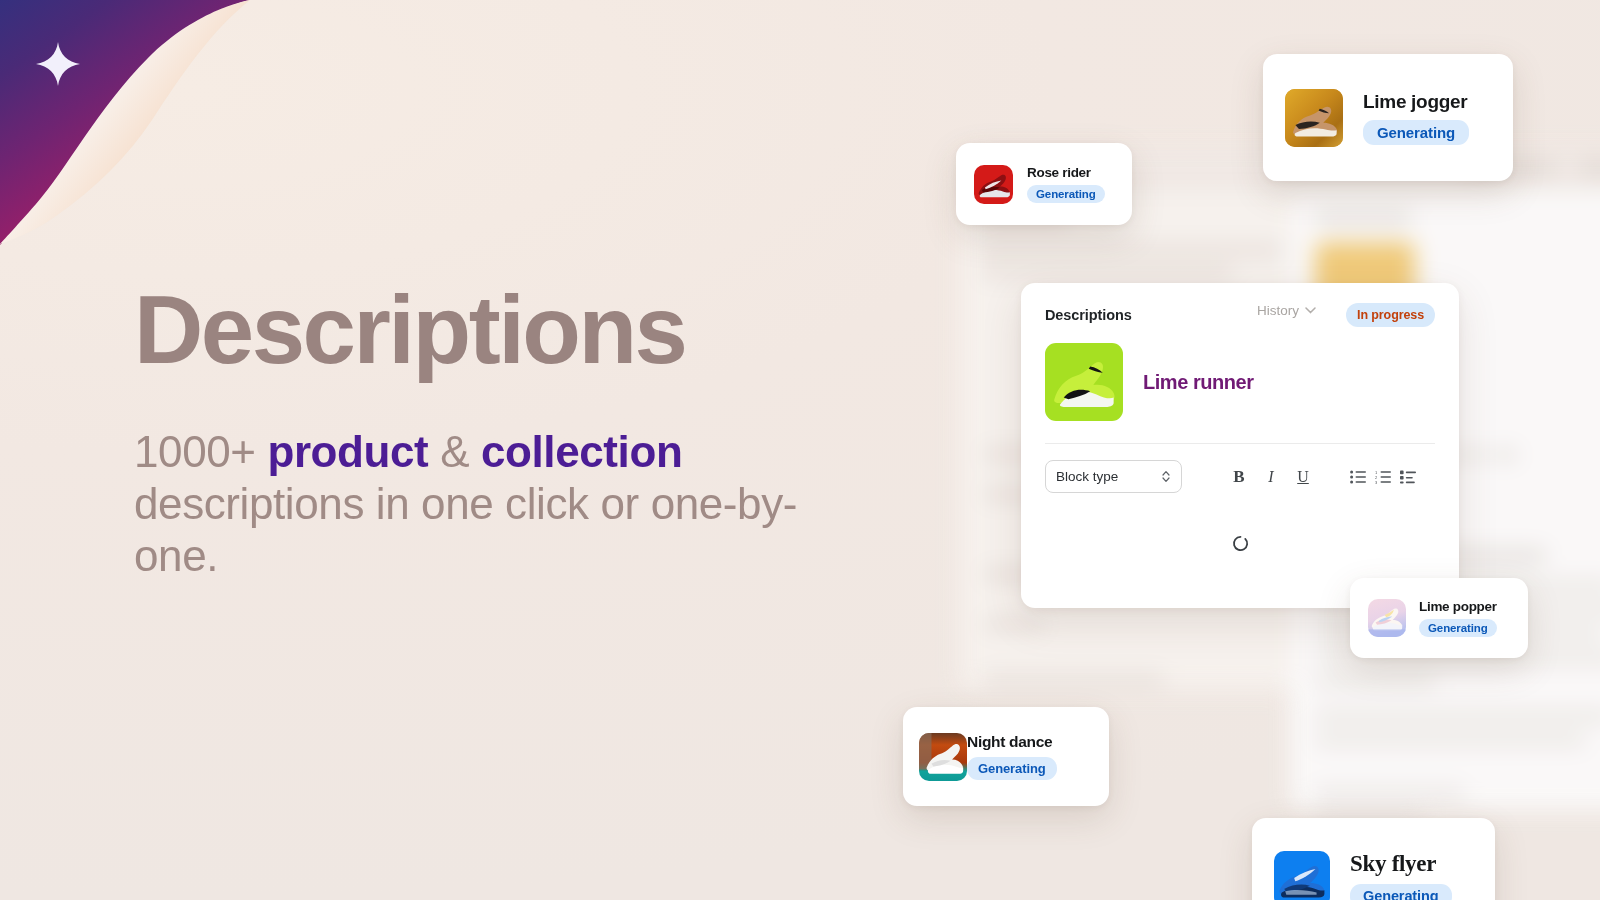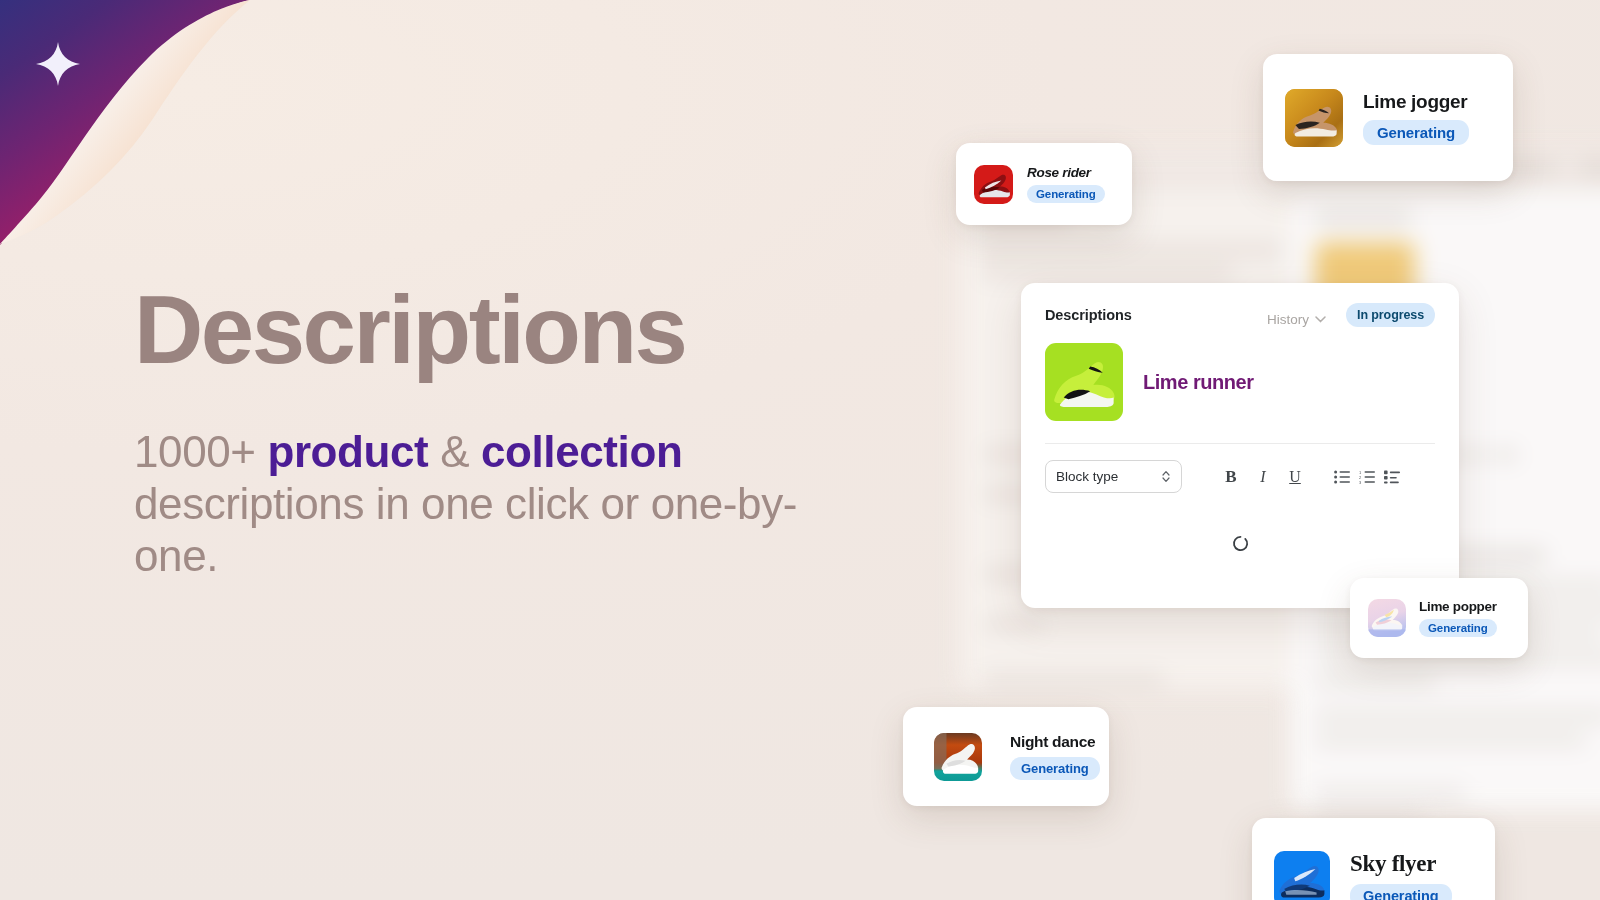--- a/index.html
+++ b/index.html
@@ -68,32 +68,32 @@
 
   
   .desc-panel{
     position:absolute; left:1021px; top:283px; width:438px; height:325px;
     background:#fff; border-radius:14px;
     box-shadow:0 14px 40px rgba(90,62,48,.13), 0 2px 8px rgba(90,62,48,.07);
     padding:20px 24px;
   }
   .dp-head{ display:flex; align-items:center; justify-content:space-between; }
   .dp-title{ font-size:14.5px; font-weight:700; color:#1f2326; letter-spacing:-.1px;}
-  .dp-right{ display:flex; align-items:flex-end; gap:20px;}
+  .dp-right{ display:flex; align-items:flex-start; gap:30px;}
   .history{ display:flex; align-items:center; gap:6px; font-size:13.5px; color:#a9a5a2; font-weight:400;}
   .chev{ width:11px; height:7px; display:block;}
   .badge-prog{
-    background:#d7e9fb; color:#0c4a6e; font-size:12.5px; font-weight:700;
+    background:#d7e9fb; color:#c2410c; font-size:12.5px; font-weight:700;
     padding:5px 11px; border-radius:12px; letter-spacing:-.1px;
   }
   .dp-prod{ display:flex; align-items:center; gap:20px; margin-top:16px; }
   .thumb-lg{ width:78px; height:78px; border-radius:11px; overflow:hidden; flex:none; position:relative;}
   .prod-name{ font-size:20px; font-weight:700; color:#701a75; letter-spacing:-.45px;}
   .dp-rule{ height:1px; background:#ebebeb; margin:22px 0 0 0;}
-  .dp-toolbar{ display:flex; align-items:center; gap:0; margin-top:16px;}
+  .dp-toolbar{ display:flex; align-items:center; gap:8px; margin-top:16px;}
   .block-sel{
     display:flex; align-items:center; justify-content:space-between;
     width:137px; height:33px; border:1px solid #d6d6d6; border-radius:8px;
     padding:0 10px; font-size:13.5px; color:#2c3034; background:#fff;
   }
   .sel-arrows{ width:10px; height:15px;}
   .fmt-group{ display:flex; align-items:center; gap:10px; margin-left:38px;}
   .fmt-btn{ width:22px; height:22px; display:flex; align-items:center; justify-content:center;
     font-size:15px; color:#41464a; }
   .fmt-btn.b{ font-weight:700; font-family:"Liberation Serif", serif; font-size:17px;}
@@ -119,31 +119,31 @@
 
   
   #card-earth{ left:1263px; top:54px; width:250px; height:127px; padding:0 22px; gap:20px;}
   #card-earth .c-thumb{ width:58px; height:58px;}
   #card-earth .c-name{ font-size:19px;}
   #card-earth .badge-gen{ font-size:15px; padding:4px 14px; margin-top:7px;}
 
   
   #card-rose{ left:956px; top:143px; width:176px; height:82px; padding:0 18px; gap:14px;}
   #card-rose .c-thumb{ width:39px; height:39px;}
-  #card-rose .c-name{ font-size:13.5px;font-style:italic;}
+  #card-rose .c-name{ font-size:13.5px;}
   #card-rose .badge-gen{ font-size:11.5px; padding:3px 9px; margin-top:5px;}
 
   
   #card-city{ left:1350px; top:578px; width:178px; height:80px; padding:0 18px; gap:13px;}
   #card-city .c-thumb{ width:38px; height:38px;}
   #card-city .c-name{ font-size:13.5px;}
   #card-city .badge-gen{ font-size:11.5px; padding:3px 9px; margin-top:5px;}
 
   
-  #card-night{ left:903px; top:707px; width:206px; height:99px; padding:0 31px; gap:28px;}
+  #card-night{ left:903px; top:707px; width:206px; height:99px; padding:0 16px; gap:0;}
   #card-night .c-thumb{ width:48px; height:48px;}
   #card-night .c-name{ font-size:15.5px;}
   #card-night .badge-gen{ font-size:13px; padding:4px 11px; margin-top:6px;}
 
   
   #card-sky{ left:1252px; top:818px; width:243px; height:122px; padding:0 22px; gap:20px;}
   #card-sky .c-thumb{ width:56px; height:56px;}
   #card-sky .c-name{ font-size:23px;font-family:Liberation Serif, serif;}
   #card-sky .badge-gen{ font-size:14.5px; padding:4px 13px; margin-top:7px;}
 

